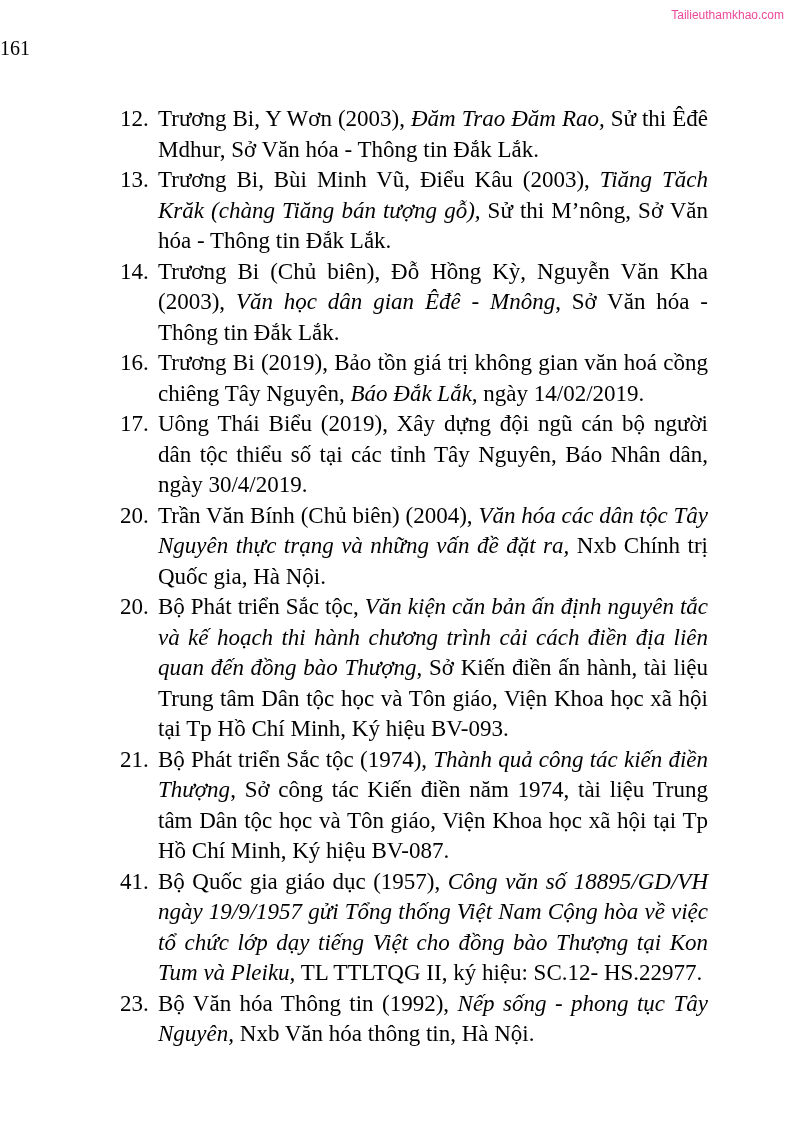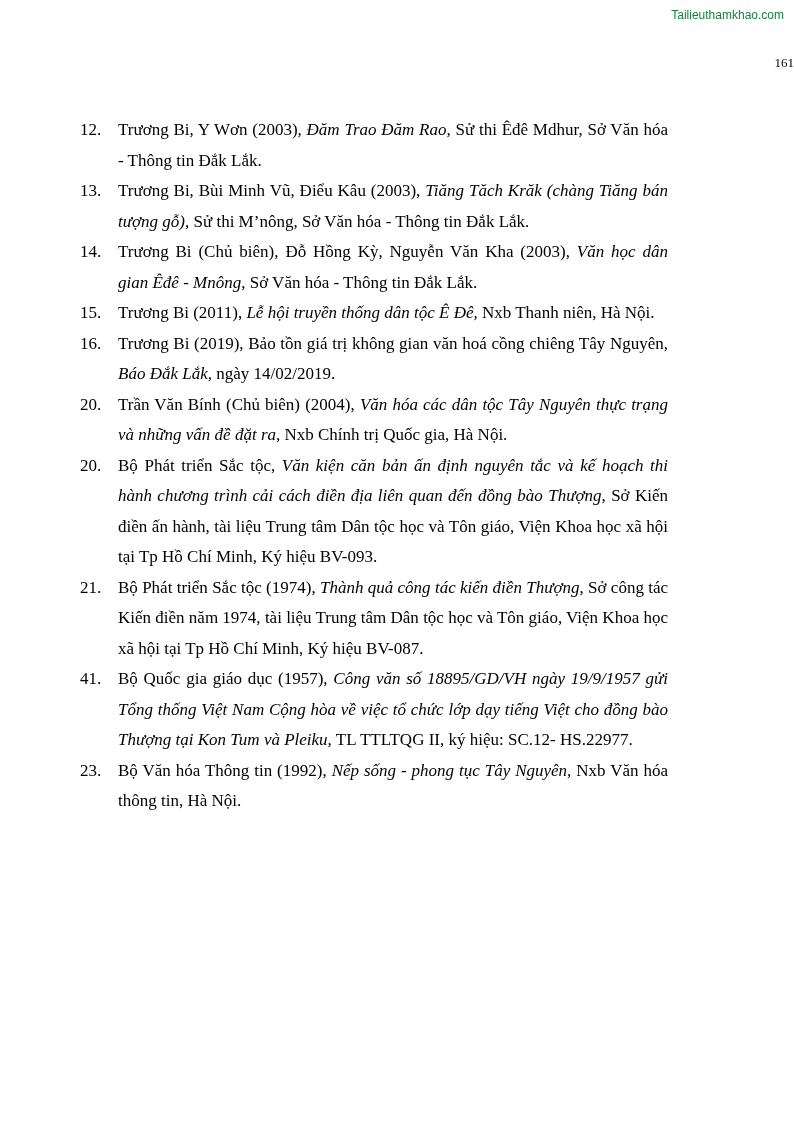--- a/index.html
+++ b/index.html
@@ -12,32 +12,32 @@
     color: #000000;
     overflow: hidden;
     box-sizing: border-box;
   }
   .watermark {
     position: absolute;
     top: 8px;
     right: 10px;
     font-family: "Liberation Sans", sans-serif;
     font-size: 12px;
-    color: #15803d;
+    color: #ec4899;
   }
   .page-number {
-    padding-top: 55px;
-    text-align: right;
-    font-size: 13px;
+    padding-top: 37px;
+    text-align: left;
+    font-size: 20px;
   }
   .refs {
     margin-top: 44px;
-    margin-left: 80px;
+    margin-left: 120px;
     width: 588px;
-    font-size: 17px;
+    font-size: 23px;
     line-height: 30.5px;
   }
   .ref {
     text-align: justify;
     padding-left: 38px;
     text-indent: -38px;
     margin: 0;
   }
   .ref-num {
     display: inline-block;
@@ -50,21 +50,21 @@
 </head>
 <body>
 
 <div class="page">
   <div class="watermark">Tailieuthamkhao.com</div>
   <div class="page-number">161</div>
   <div class="refs">
       <p class="ref"><span class="ref-num">12.</span><span class="rm">Trương Bi, Y Wơn (2003), </span><span class="it">Đăm Trao Đăm Rao,</span><span class="rm"> Sử thi Êđê Mdhur, Sở Văn hóa - Thông tin Đắk Lắk.</span></p>
       <p class="ref"><span class="ref-num">13.</span><span class="rm">Trương Bi, Bùi Minh Vũ, Điểu Kâu (2003), </span><span class="it">Tiăng Tăch Krăk (chàng Tiăng bán tượng gỗ),</span><span class="rm"> Sử thi M’nông, Sở Văn hóa - Thông tin Đắk Lắk.</span></p>
       <p class="ref"><span class="ref-num">14.</span><span class="rm">Trương Bi (Chủ biên), Đỗ Hồng Kỳ, Nguyễn Văn Kha (2003), </span><span class="it">Văn học dân gian Êđê - Mnông</span><span class="rm">, Sở Văn hóa - Thông tin Đắk Lắk.</span></p>
-      <p class="ref"><span class="ref-num">15.</span><span class="rm">Trương Bi (2011), </span><span class="it">Lễ hội truyền thống dân tộc Ê Đê,</span><span class="rm"> Nxb Thanh niên, Hà Nội.</span></p>
       <p class="ref"><span class="ref-num">16.</span><span class="rm">Trương Bi (2019), Bảo tồn giá trị không gian văn hoá cồng chiêng Tây Nguyên, </span><span class="it">Báo Đắk Lắk,</span><span class="rm"> ngày 14/02/2019.</span></p>
+      <p class="ref"><span class="ref-num">17.</span><span class="rm">Uông Thái Biểu (2019), Xây dựng đội ngũ cán bộ người dân tộc thiểu số tại các tỉnh Tây Nguyên, Báo Nhân dân, ngày 30/4/2019.</span></p>
       <p class="ref"><span class="ref-num">20.</span><span class="rm">Trần Văn Bính (Chủ biên) (2004), </span><span class="it">Văn hóa các dân tộc Tây Nguyên thực trạng và những vấn đề đặt ra,</span><span class="rm"> Nxb Chính trị Quốc gia, Hà Nội.</span></p>
       <p class="ref"><span class="ref-num">20.</span><span class="rm">Bộ Phát triển Sắc tộc, </span><span class="it">Văn kiện căn bản ấn định nguyên tắc và kế hoạch thi hành chương trình cải cách điền địa liên quan đến đồng bào Thượng</span><span class="rm">, Sở Kiến điền ấn hành, tài liệu Trung tâm Dân tộc học và Tôn giáo, Viện Khoa học xã hội tại Tp Hồ Chí Minh, Ký hiệu BV-093.</span></p>
       <p class="ref"><span class="ref-num">21.</span><span class="rm">Bộ Phát triển Sắc tộc (1974), </span><span class="it">Thành quả công tác kiến điền Thượng</span><span class="rm">, Sở công tác Kiến điền năm 1974, tài liệu Trung tâm Dân tộc học và Tôn giáo, Viện Khoa học xã hội tại Tp Hồ Chí Minh, Ký hiệu BV-087.</span></p>
       <p class="ref"><span class="ref-num">41.</span><span class="rm">Bộ Quốc gia giáo dục (1957), </span><span class="it">Công văn số 18895/GD/VH ngày 19/9/1957 gửi Tổng thống Việt Nam Cộng hòa về việc tổ chức lớp dạy tiếng Việt cho đồng bào Thượng tại Kon Tum và Pleiku,</span><span class="rm"> TL TTLTQG II, ký hiệu: SC.12- HS.22977.</span></p>
       <p class="ref"><span class="ref-num">23.</span><span class="rm">Bộ Văn hóa Thông tin (1992), </span><span class="it">Nếp sống - phong tục Tây Nguyên,</span><span class="rm"> Nxb Văn hóa thông tin, Hà Nội.</span></p>
     </div>
 </div>
 
 </body></html>

